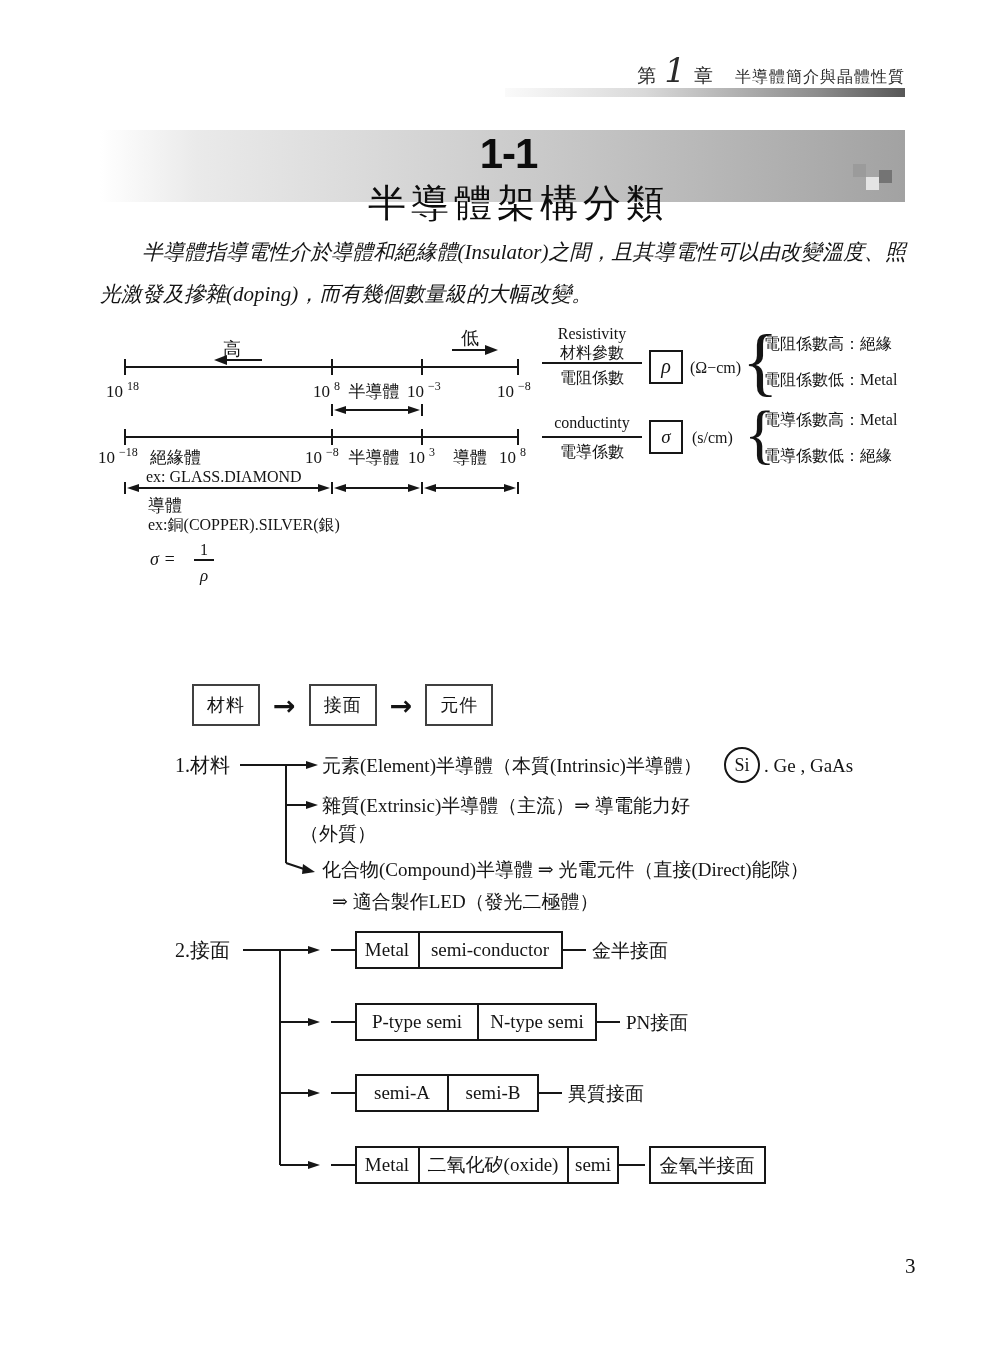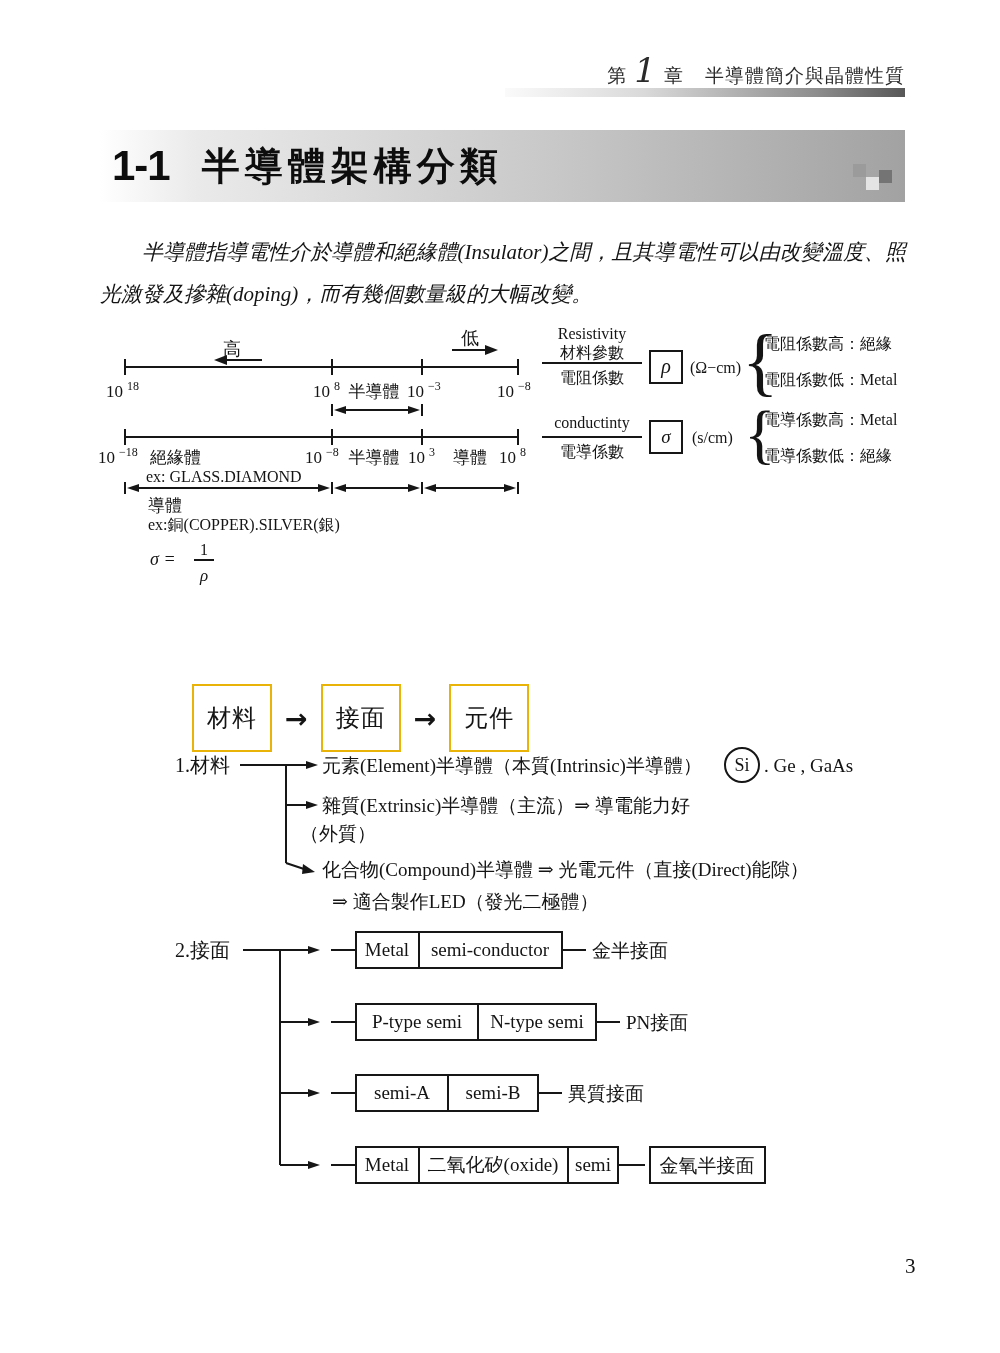--- a/index.html
+++ b/index.html
@@ -3,38 +3,38 @@
 <meta charset="utf-8">
 <style>
   html,body{margin:0;padding:0;background:#fff;}
   #page{position:relative;width:1000px;height:1353px;background:#ffffff;overflow:hidden;
         font-family:"Liberation Serif","DejaVu Serif",serif;color:#141414;}
   .abs{position:absolute;}
   
   #chapter-header{top:50px;right:95px;display:flex;align-items:baseline;color:#2b2b2b;}
   #chapter-header .pre,#chapter-header .post{font-size:19px;}
   #chapter-header .num{font-size:34px;font-style:italic;margin:0 8px;font-family:"DejaVu Serif",serif;}
-  #chapter-header .title{font-size:19px;margin-left:22px;letter-spacing:1px;}
+  #chapter-header .title{font-size:16px;margin-left:22px;letter-spacing:1px;}
   #header-rule{left:505px;top:88px;width:400px;height:9px;
      background:linear-gradient(90deg,#fafafa 0%,#d9d9d9 35%,#8d8d8d 78%,#575757 100%);}
   
   #section-banner{left:100px;top:130px;width:805px;height:72px;
      background:linear-gradient(90deg,#ffffff 0%,#eaeaea 12%,#c9c9c9 55%,#a2a2a2 100%);
-     display:flex;align-items:center;}
+     display:flex;align-items:center;flex-direction:column;}
   #section-number{font-family:"Liberation Sans","DejaVu Sans",sans-serif;font-weight:bold;
      font-size:42px;margin-left:12px;letter-spacing:-1px;color:#0d0d0d;}
-  #section-title{font-size:38px;font-weight:bold;margin-left:32px;letter-spacing:5px;color:#0d0d0d;}
+  #section-title{font-size:38px;font-weight:normal;margin-left:32px;letter-spacing:5px;color:#0d0d0d;}
   .deco-sq{position:absolute;width:13px;height:13px;}
   
   .para{left:100px;width:806px;font-size:21px;line-height:42px;text-align:justify;text-indent:2em;}
   #intro-paragraph{top:231px;font-style:italic;}
   #structure-paragraph{top:599px;}
   
   #flow-row{left:192px;top:684px;display:flex;align-items:center;}
-  .flow-box{border:2px solid #eab308;padding:16px 13px;font-size:24px;letter-spacing:1px;}
+  .flow-box{border:2px solid #404040;padding:7px 13px;font-size:18px;letter-spacing:1px;}
   .flow-arrow{font-family:"DejaVu Sans",sans-serif;font-size:27px;font-weight:bold;margin:0 13px;}
   
   svg{position:absolute;left:0;overflow:visible;}
   svg text{font-family:"Liberation Serif","DejaVu Serif",serif;fill:#141414;}
   svg .ln{stroke:#161616;stroke-width:2;fill:none;}
   svg .bx{stroke:#161616;stroke-width:2;fill:#fff;}
   svg .hd{fill:#161616;stroke:none;}
   #page-num{left:905px;top:1254px;font-size:21px;}
 </style>
 </head>

